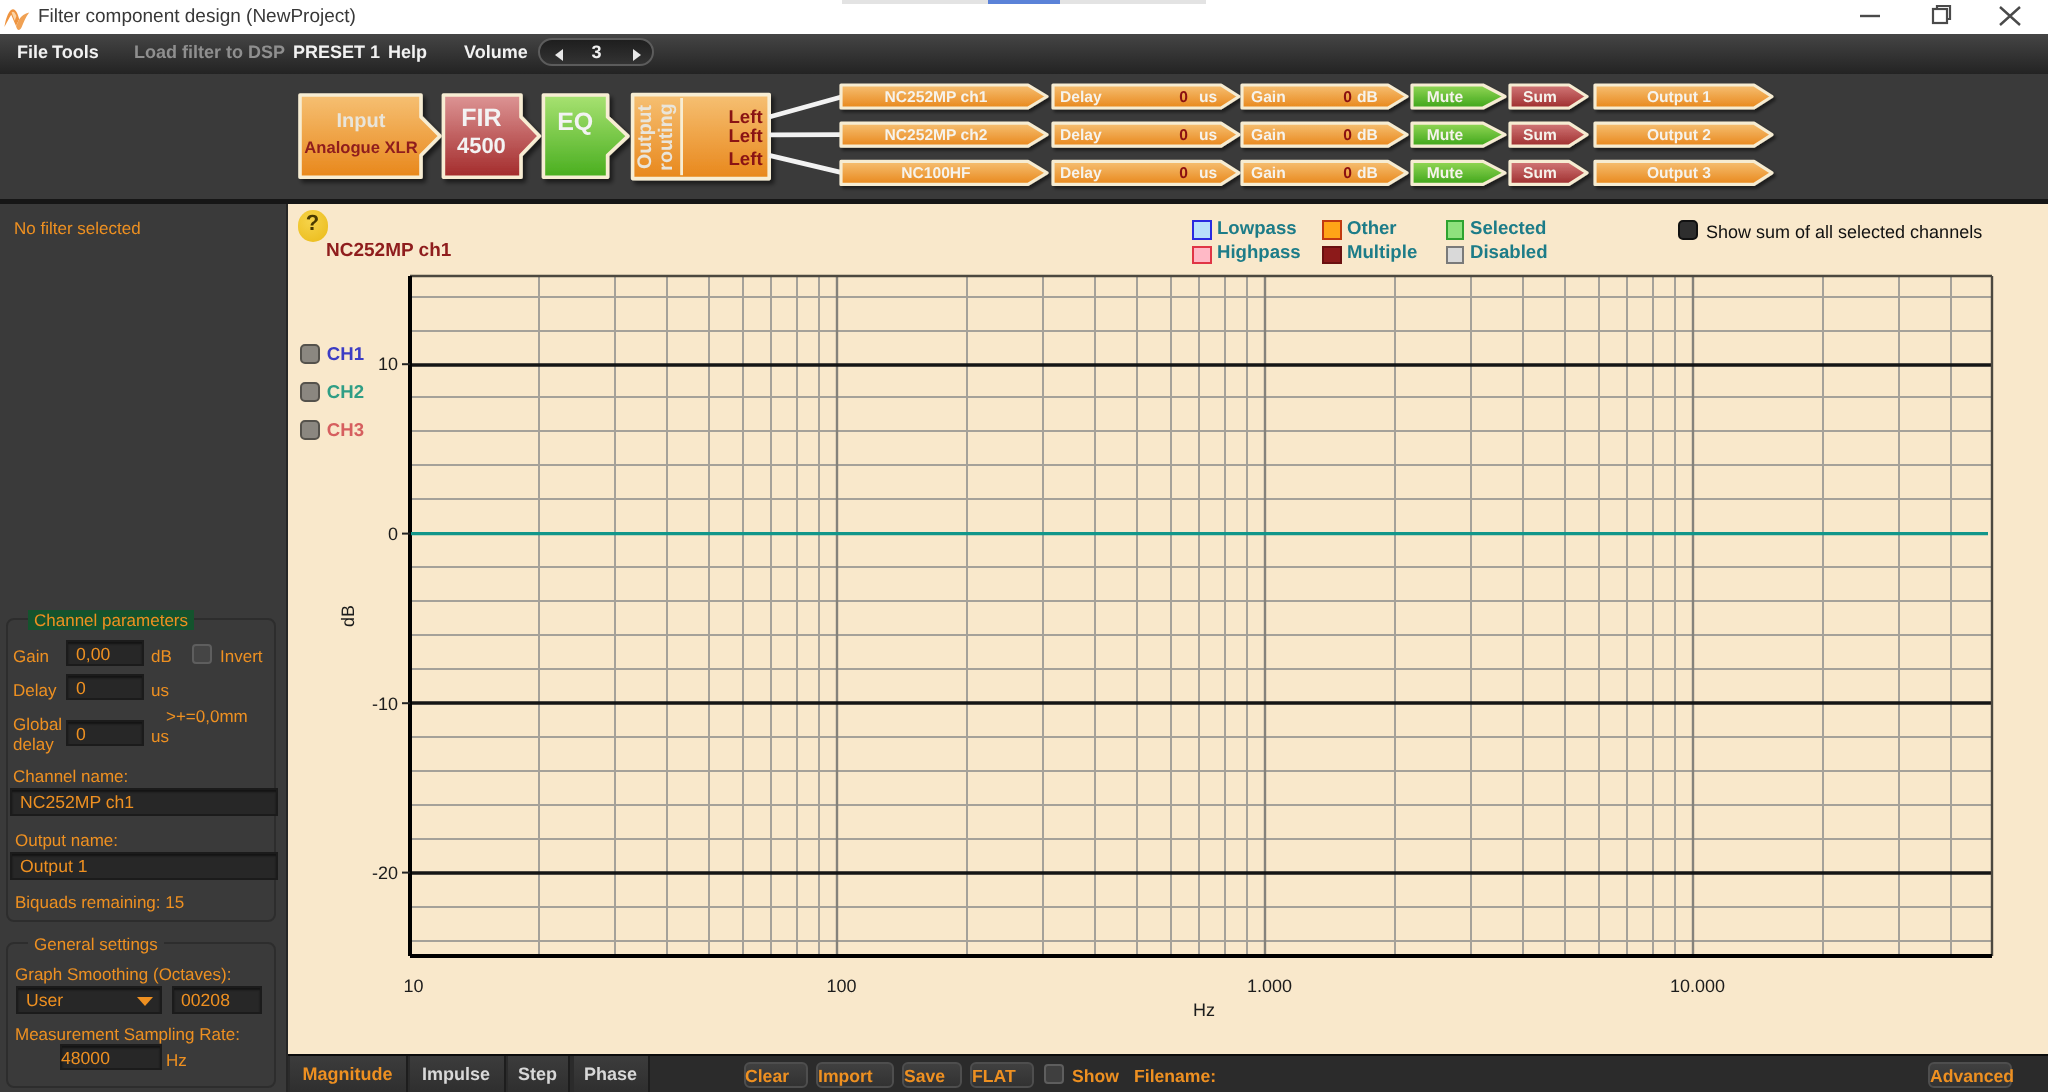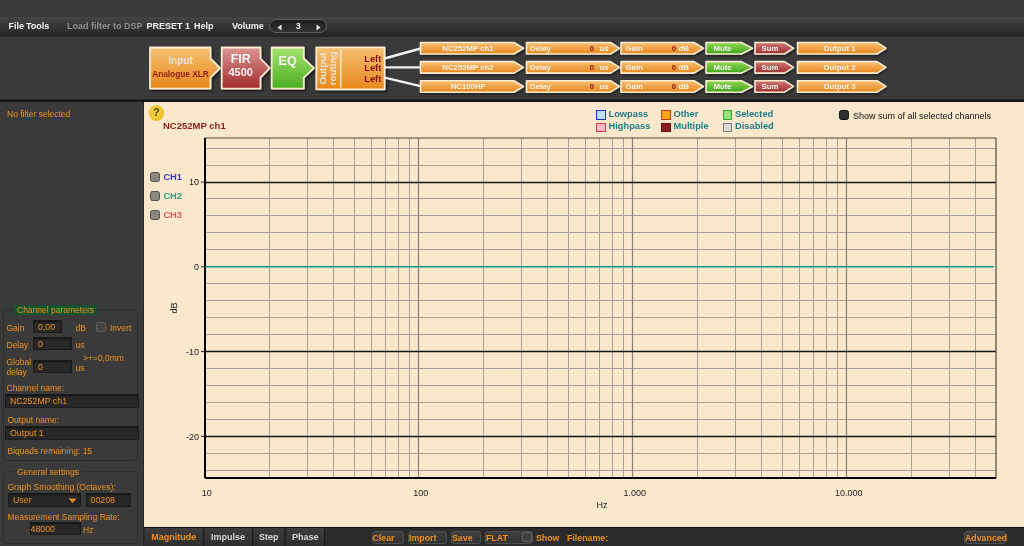--- a/index.html
+++ b/index.html
@@ -152,20 +152,40 @@
 <text x="594" y="89.2" class="st3" text-anchor="end">0</text>
 <text x="599.5" y="89.2" class="st2">us</text>
 <text x="625.5" y="89.2" class="st2">Gain</text>
 <text x="676" y="89.2" class="st3" text-anchor="end">0</text>
 <text x="678.5" y="89.2" class="st2">dB</text>
 <text x="722.5" y="89.2" class="st1" text-anchor="middle">Mute</text>
 <text x="770" y="89.2" class="st1" text-anchor="middle">Sum</text>
 <text x="839.5" y="89.2" class="st1" text-anchor="middle">Output 3</text>
 </svg>
 
+<div id="title" class="abs">
+  <svg style="position:absolute;left:1px;top:1.5px" width="15" height="14" viewBox="0 0 15 14">
+    <path d="M1.2 11.5 C2 6.5 3.6 2.8 5.4 2.6 C7 2.5 8 5.2 8.6 7.6 L7 11 C6 9 5.2 6.6 4.6 5.4 C3.6 7 2.2 9.8 1.2 11.5 Z" fill="#ef9440"></path>
+    <path d="M4.8 4.2 C5.4 3.4 6.4 3.8 7.2 6 L6.4 8.4 C5.8 6.8 5.2 5.2 4.8 4.2 Z" fill="#fbd4a6"></path>
+    <path d="M8.6 7.6 C9.6 6 11.4 4.6 13.6 4.2 C12 6.2 10.8 9.2 9.8 11.6 C8.8 13.6 7.6 13.4 7 11 Z" fill="#f0a153"></path>
+  </svg>
+  <div class="txt">Filter component design (NewProject)</div>
+  <svg class="winbtn" style="left:925px" width="20" height="16">
+        <line x1="5" y1="8" x2="15" y2="8" stroke="#4a4a4a" stroke-width="1.2"></line>
+      </svg>
+  <svg class="winbtn" style="left:960px" width="20" height="16">
+        <rect x="6.5" y="4.5" width="7" height="7" fill="none" stroke="#4a4a4a" stroke-width="1.1"></rect>
+        <path d="M8.5 4.5 L8.5 3 L15 3 L15 9.5 L13.5 9.5" fill="none" stroke="#4a4a4a" stroke-width="1.1"></path>
+      </svg>
+  <svg class="winbtn" style="left:995px" width="20" height="16">
+        <path d="M5 3.5 L15 12.5 M15 3.5 L5 12.5" stroke="#4a4a4a" stroke-width="1.2"></path>
+      </svg>
+  <div style="position:absolute;left:421px;top:0;width:182px;height:1.5px;background:#e3e3e3"></div>
+  <div style="position:absolute;left:494px;top:0;width:36px;height:1.8px;background:#5b82d8"></div>
+</div>
 
 <div id="menu" class="abs">
   <div class="mi" style="left:8.5px">File</div>
   <div class="mi" style="left:26px">Tools</div>
   <div class="mi" style="left:67px;color:#8f8f8f">Load filter to DSP</div>
   <div class="mi" style="left:146.5px">PRESET 1</div>
   <div class="mi" style="left:194px">Help</div>
   <div class="mi" style="left:232px">Volume</div>
   <div id="volpill">
     <svg style="position:absolute;left:6px;top:3.5px" width="7" height="7">
@@ -273,21 +293,21 @@
 <div class="chk abs" style="left:150.3px;top:190.6px"></div>
 <div class="cht abs" style="left:163.4px;top:190.8px;color:#2f9e85">CH2</div>
 <div class="chk abs" style="left:150.3px;top:209.9px"></div>
 <div class="cht abs" style="left:163.4px;top:210.1px;color:#d65f5f">CH3</div>
 
 <div id="lp" class="abs">
   <div class="ol" style="left:7px;top:7px">No filter selected</div>
   <div class="grp" style="left:3px;top:207px;width:135px;height:152px"></div>
   <div class="ol" style="left:14px;top:202.5px;background:#14532d;padding:0 3px">Channel parameters</div>
   <div class="ol" style="left:6.5px;top:221px">Gain</div>
-  <div class="inp" style="left:33px;top:217.5px;width:29px;height:13px">0,00</div>
+  <div class="inp" style="left:33px;top:217.5px;width:39px;height:13px">0,00</div>
   <div class="ol" style="left:75.5px;top:221px">dB</div>
   <div class="dchk" style="left:96px;top:219.5px"></div>
   <div class="ol" style="left:110px;top:220.5px">Invert</div>
   <div class="ol" style="left:6.5px;top:237.5px">Delay</div>
   <div class="inp" style="left:33px;top:235px;width:39px;height:13px">0</div>
   <div class="ol" style="left:75.5px;top:238px">us</div>
   <div class="ol" style="left:83px;top:251px">&gt;+=0,0mm</div>
   <div class="ol" style="left:6.5px;top:255px">Global</div>
   <div class="ol" style="left:6.5px;top:264.5px">delay</div>
   <div class="inp" style="left:33px;top:258px;width:39px;height:13px">0</div>
@@ -311,19 +331,19 @@
 </div>
 
 <div id="bb" class="abs">
   <div class="tab" style="left:1px;width:58.5px;color:#ee9021">Magnitude</div>
   <div class="tab" style="left:60.5px;width:48px">Impulse</div>
   <div class="tab" style="left:109.5px;width:31.5px">Step</div>
   <div class="tab" style="left:142.5px;width:38.5px">Phase</div>
   <div class="bbtn" style="left:227.5px;width:32.5px">Clear</div>
   <div class="bbtn" style="left:264px;width:39px">Import</div>
   <div class="bbtn" style="left:307px;width:30px">Save</div>
-  <div class="bbtn" style="left:341px;width:48px">FLAT</div>
+  <div class="bbtn" style="left:341px;width:32px">FLAT</div>
   <div class="dchk" style="left:378px;top:4px;background:#3f3f3f"></div>
   <div class="obt" style="left:392px;top:4.5px">Show</div>
   <div class="obt" style="left:423px;top:4.5px">Filename:</div>
   <div class="bbtn" style="left:820px;width:42px">Advanced</div>
 </div>
 
 </div>
 </body></html>

